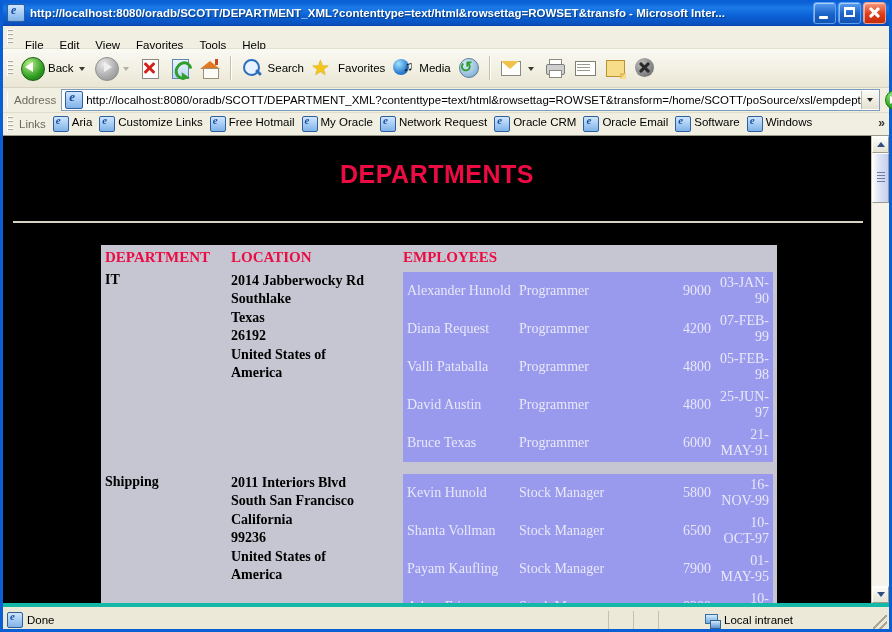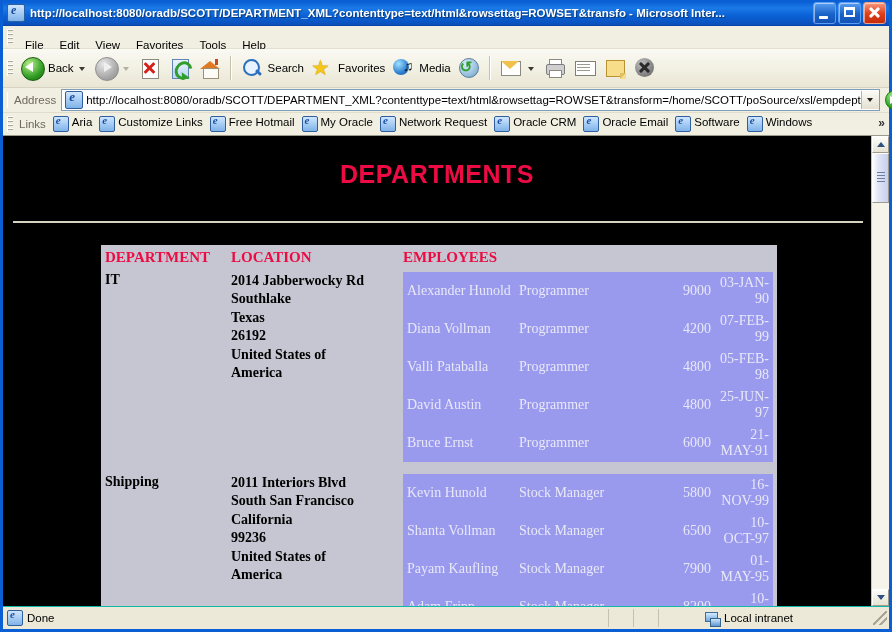--- a/index.html
+++ b/index.html
@@ -335,22 +335,22 @@
   }
   .sb-grip{
     position:absolute; left:4px; top:18px; width:8px; height:10px;
     background: repeating-linear-gradient(180deg,#6f7da0 0 1px, transparent 1px 3px);
   }
 
   
   .statusbar{
     height: 22px; flex: 0 0 22px;
     background:#ece9d8;
-    border-top:1px solid #14b8a6;
-    display:flex; align-items:center;
+    border-top:4px solid #14b8a6;
+    display:flex; align-items:flex-end;
     font-size:11.5px; color:#000;
   }
   .st-ico{ width:14px;height:14px;margin:0 4px 0 4px;position:relative;flex:0 0 14px;
     background: linear-gradient(180deg,#cfe6ff,#7fb3e8); border:1px solid #2f5f9e; border-radius:2px;}
   .st-ico:after{ content:"e"; position:absolute; left:2px; top:-3px; font-size:11px; font-style:italic;
     font-weight:bold; color:#1b4fa0; font-family:"Liberation Serif", serif;}
   .st-main{ flex:1 1 auto; border-right:1px solid #c5c1ad; height:18px; display:flex; align-items:center; }
   .st-pad{ width:24px; border-right:1px solid #c5c1ad; height:18px; }
   .st-zone{ width:168px; display:flex; align-items:center; padding-left:46px; height:18px; }
   .zone-ico{
@@ -604,39 +604,39 @@
             <td class="emp-cell">
               <table class="inner">
                 <tbody>
                   <tr>
                     <td class="emp-name">Alexander Hunold</td>
                     <td class="emp-job">Programmer</td>
                     <td class="emp-sal">9000</td>
                     <td class="emp-date">03-JAN-90</td>
                   </tr>
                   <tr>
-                    <td class="emp-name">Diana Vollman</td>
+                    <td class="emp-name">Diana Request</td>
                     <td class="emp-job">Programmer</td>
                     <td class="emp-sal">4200</td>
                     <td class="emp-date">07-FEB-99</td>
                   </tr>
                   <tr>
                     <td class="emp-name">Valli Pataballa</td>
                     <td class="emp-job">Programmer</td>
                     <td class="emp-sal">4800</td>
                     <td class="emp-date">05-FEB-98</td>
                   </tr>
                   <tr>
                     <td class="emp-name">David Austin</td>
                     <td class="emp-job">Programmer</td>
                     <td class="emp-sal">4800</td>
                     <td class="emp-date">25-JUN-97</td>
                   </tr>
                   <tr>
-                    <td class="emp-name">Bruce Ernst</td>
+                    <td class="emp-name">Bruce Texas</td>
                     <td class="emp-job">Programmer</td>
                     <td class="emp-sal">6000</td>
                     <td class="emp-date">21-MAY-91</td>
                   </tr>
                 </tbody>
               </table>
             </td>
           </tr>
 
           <tr>

